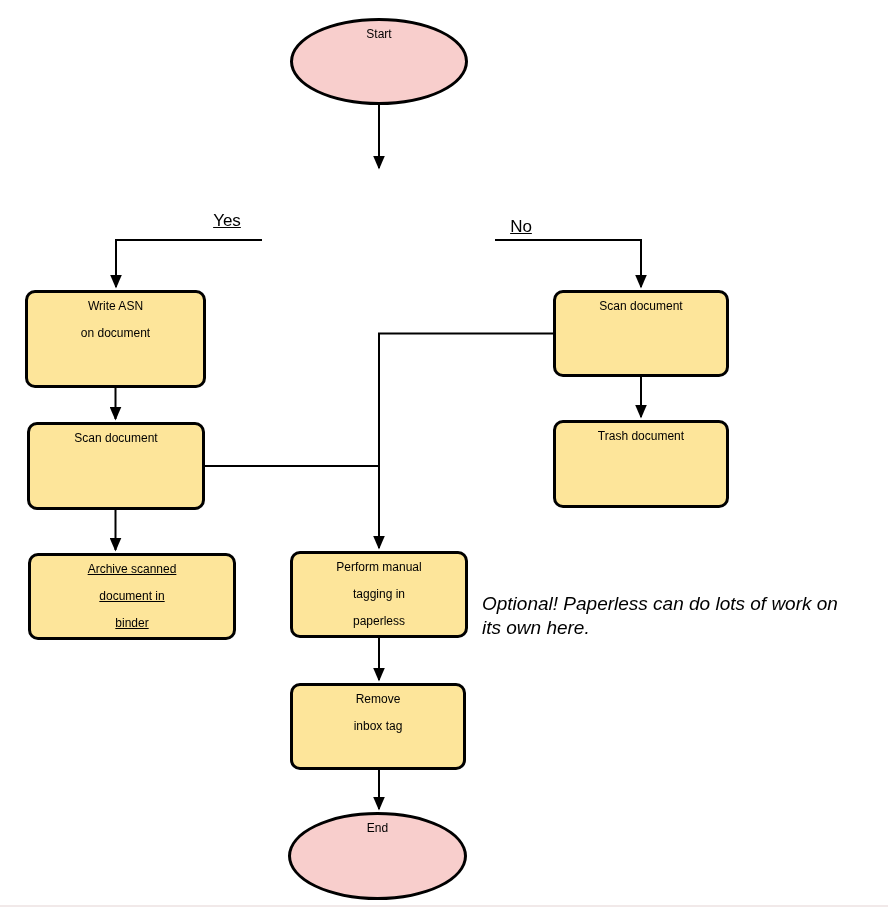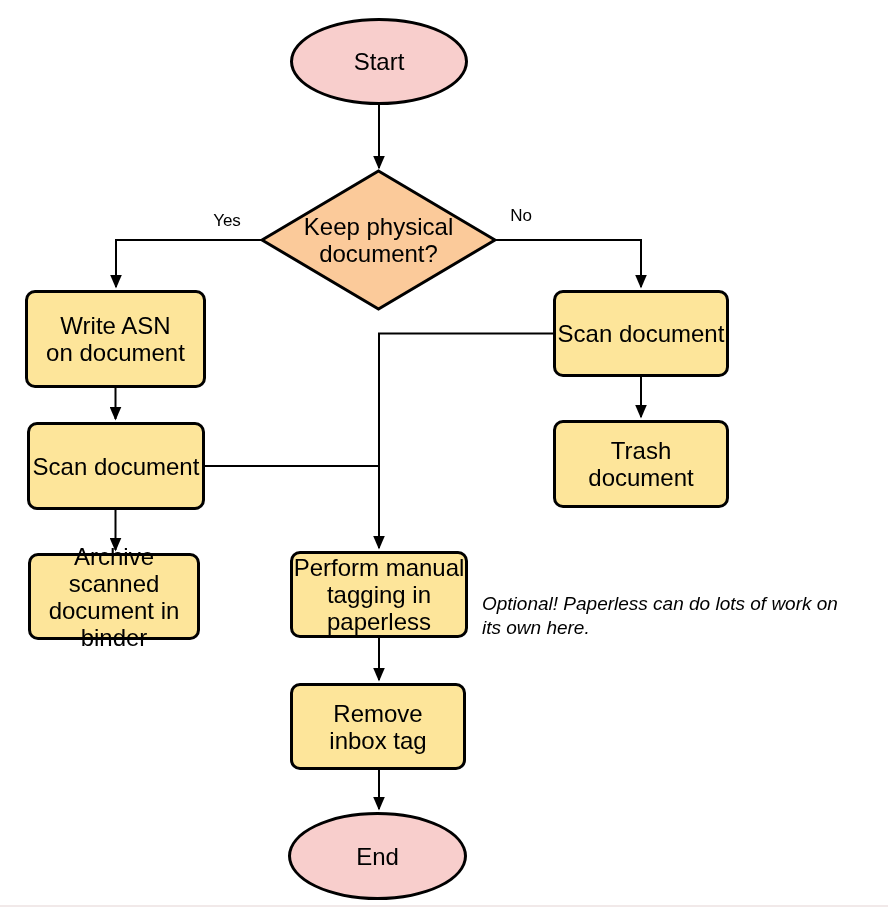--- a/index.html
+++ b/index.html
@@ -19,24 +19,24 @@
   }
   #edges path {
     fill: none;
     stroke: #000000;
     stroke-width: 2;
   }
   .node {
     position: absolute;
     box-sizing: border-box;
     display: flex;
-    align-items: center;
+    align-items: flex-start;
     justify-content: center;
     text-align: center;
-    font-size: 24px;
+    font-size: 12px;
     line-height: 27px;
     white-space: pre-line;
   }
   .process {
     background: #fde59a;
     border: 3px solid #000000;
     border-radius: 10px;
   }
   .terminal {
     background: #f8cecc;
@@ -50,20 +50,21 @@
     z-index: 1;
     text-align: center;
     white-space: pre-line;
   }
   .edge-label {
     position: absolute;
     font-size: 17px;
     line-height: 20px;
     text-align: center;
     background: #ffffff;
+    text-decoration: underline;
   }
   .annotation {
     position: absolute;
     left: 482px;
     top: 592px;
     width: 404px;
     font-size: 19px;
     line-height: 24px;
     font-style: italic;
     white-space: pre-line;
@@ -95,38 +96,31 @@
     <path d="M553,333.5 H379 V548" marker-end="url(#arrow)"></path>
     <path d="M641,377 V417" marker-end="url(#arrow)"></path>
     <path d="M379,638 V680" marker-end="url(#arrow)"></path>
     <path d="M379,770 V809" marker-end="url(#arrow)"></path>
   </svg>
 
   <div class="node terminal" style="left:290px; top:18px; width:178px; height:87px;">
     <span>Start</span>
   </div>
 
-  <div class="node decision-wrap" style="left:260px; top:169px; width:237px; height:142px;">
-    <svg width="237" height="142" viewBox="0 0 237 142">
-      <polygon points="118.5,2 235,71 118.5,140 2,71" style="fill:#fbca9a; stroke:#000000; stroke-width:3; stroke-linejoin:miter;"></polygon>
-    </svg>
-    <div class="decision-label">Keep physical
-document?</div>
-  </div>
 
   <div class="node process" style="left:25px; top:290px; width:181px; height:98px;">
     <span>Write ASN
 on document</span>
   </div>
 
   <div class="node process" style="left:27px; top:422px; width:178px; height:88px;">
     <span>Scan document</span>
   </div>
 
-  <div class="node process" style="left:28px; top:553px; width:172px; height:87px;">
+  <div class="node process" style="left:28px; top:553px; width:208px; height:87px;text-decoration:underline;">
     <span>Archive scanned
 document in
 binder</span>
   </div>
 
   <div class="node process" style="left:553px; top:290px; width:176px; height:87px;">
     <span>Scan document</span>
   </div>
 
   <div class="node process" style="left:290px; top:551px; width:178px; height:87px;">
@@ -143,20 +137,20 @@
     <span>End</span>
   </div>
 
   <div class="node process" style="left:290px; top:683px; width:176px; height:87px;">
     <span>Remove
 inbox tag</span>
   </div>
 
   <div class="edge-label" style="left:200px; top:211px; width:54px;">Yes</div>
 
-  <div class="edge-label" style="left:494px; top:206px; width:54px;">No</div>
+  <div class="edge-label" style="left:494px; top:217px; width:54px;">No</div>
 
   <div class="annotation">Optional! Paperless can do lots of work on
 its own here.</div>
 
   <div class="bottom-edge"></div>
 
 </div>
 
 </body></html>

